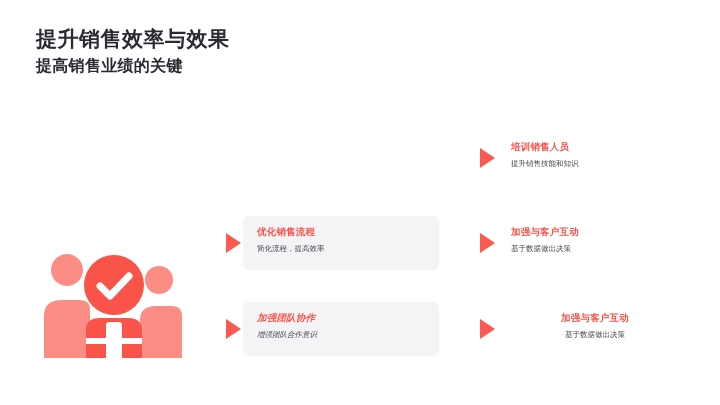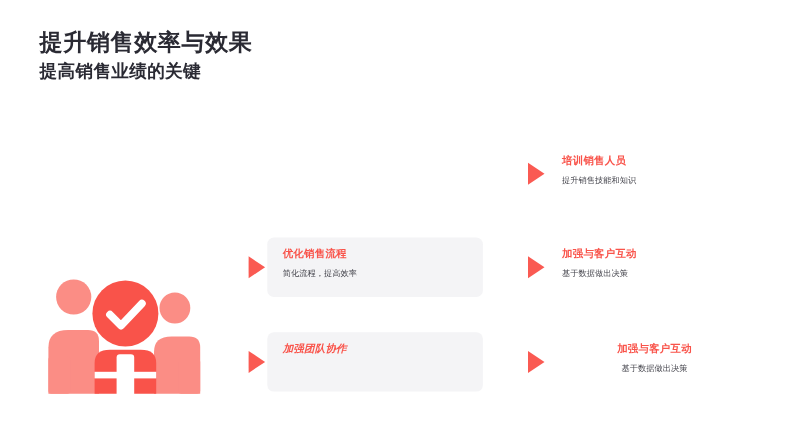--- a/index.html
+++ b/index.html
@@ -160,20 +160,21 @@
     <div class="card-body">
       <p class="card-title">加强与客户互动</p>
       <p class="card-desc">基于数据做出决策</p>
     </div>
   </div>
 
   <div class="card" id="card-3">
     <div class="arrow"></div>
     <div class="card-body">
       <p class="card-title">加强团队协作</p>
+      <p class="card-desc">增强团队合作意识</p>
     </div>
   </div>
 
   <div class="card" id="card-4">
     <div class="arrow"></div>
     <div class="card-body">
       <p class="card-title">加强与客户互动</p>
       <p class="card-desc">基于数据做出决策</p>
     </div>
   </div>

